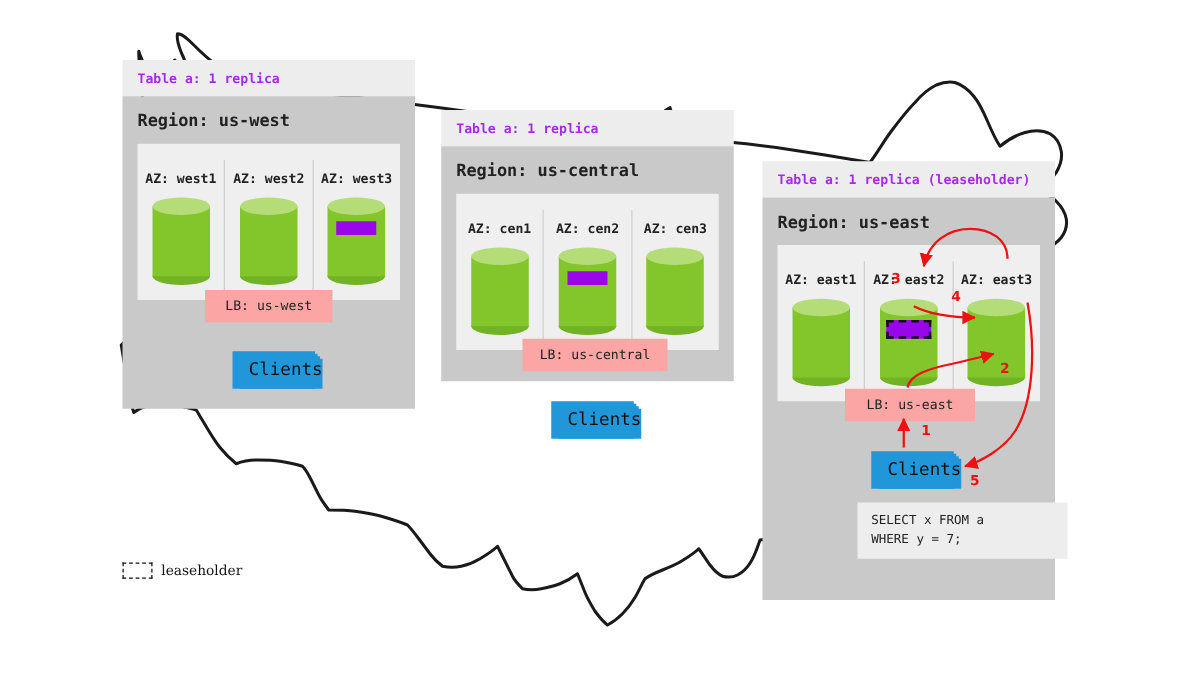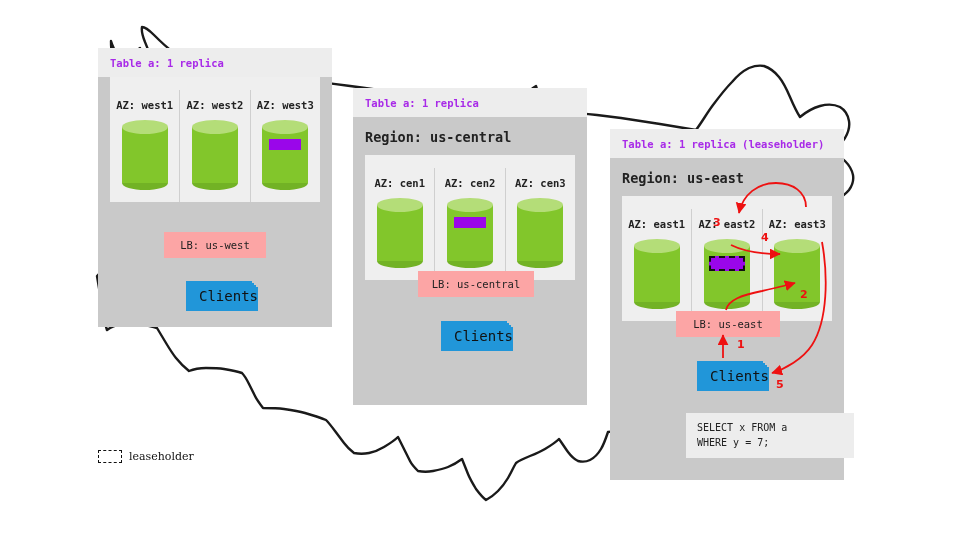--- a/index.html
+++ b/index.html
@@ -212,20 +212,21 @@
            C122,162 124,157 125,152
            C122,147 119,142 117,137 C115,132 113,127 112,122
            C111,117 110,112 110,107
            C111,101 112,95 113,89 C114,83 114,77 114,71
            C114,65 113,59 112,53 C111,49 111,45 111,41 Z"></path>
 </svg>
 
 <div class="region-panel" style="left:98px;top:48px;width:234px;">
   <div class="panel-title">Table a: 1 replica</div>
   <div class="panel-body" style="height:250px;">
+    <div class="region-label">Region: us-west</div>
     <div class="az-row">
       <div class="az-cell">
         <span class="az-label">AZ: west1</span>
         <div class="cyl">
           <div class="bot"></div>
           <div class="body"></div>
           <div class="top"></div>
         </div>
       </div>
       <div class="az-cell">
@@ -251,21 +252,21 @@
 <div class="lb-box" style="left:164px;top:232px;width:76px;">LB: us-west</div>
 <div class="clients-wrap" style="left:186px;top:281px;width:70px;height:30px;">
   <div class="clients-shadow" style="left:6px;top:6px;width:66px;height:24px;"></div>
   <div class="clients-shadow" style="left:4px;top:4px;width:66px;height:24px;"></div>
   <div class="clients-shadow" style="left:2px;top:2px;width:66px;height:24px;"></div>
   <div class="clients-btn" style="width:40px;">Clients</div>
 </div>
 
 <div class="region-panel" style="left:353px;top:88px;width:234px;">
   <div class="panel-title">Table a: 1 replica</div>
-  <div class="panel-body" style="height:288px;">
+  <div class="panel-body" style="height:188px;">
     <div class="region-label">Region: us-central</div>
     <div class="az-row">
       <div class="az-cell">
         <span class="az-label">AZ: cen1</span>
         <div class="cyl">
           <div class="bot"></div>
           <div class="body"></div>
           <div class="top"></div>
         </div>
       </div>
@@ -331,21 +332,21 @@
   </div>
 </div>
 <div class="lb-box" style="left:676px;top:311px;width:78px;">LB: us-east</div>
 <div class="clients-wrap" style="left:697px;top:361px;width:70px;height:30px;">
   <div class="clients-shadow" style="left:6px;top:6px;width:66px;height:24px;"></div>
   <div class="clients-shadow" style="left:4px;top:4px;width:66px;height:24px;"></div>
   <div class="clients-shadow" style="left:2px;top:2px;width:66px;height:24px;"></div>
   <div class="clients-btn" style="width:40px;">Clients</div>
 </div>
 
-<div class="sql-box" style="left:686px;top:413px;width:146px;">SELECT x FROM a
+<div class="sql-box" style="left:686px;top:402px;width:146px;">SELECT x FROM a
 WHERE y = 7;</div>
 
 <svg id="arrow-layer" viewBox="0 0 960 540">
   <defs>
     <marker id="ah" markerWidth="7" markerHeight="7" refX="5.6" refY="3" orient="auto">
       <path d="M0,0 L6,3 L0,6 z" fill="#ee1111"></path>
     </marker>
   </defs>
 
   <path fill="none" stroke="#ee1111" stroke-width="1.8" marker-end="url(#ah)" d="M723,358 L723,335"></path>

